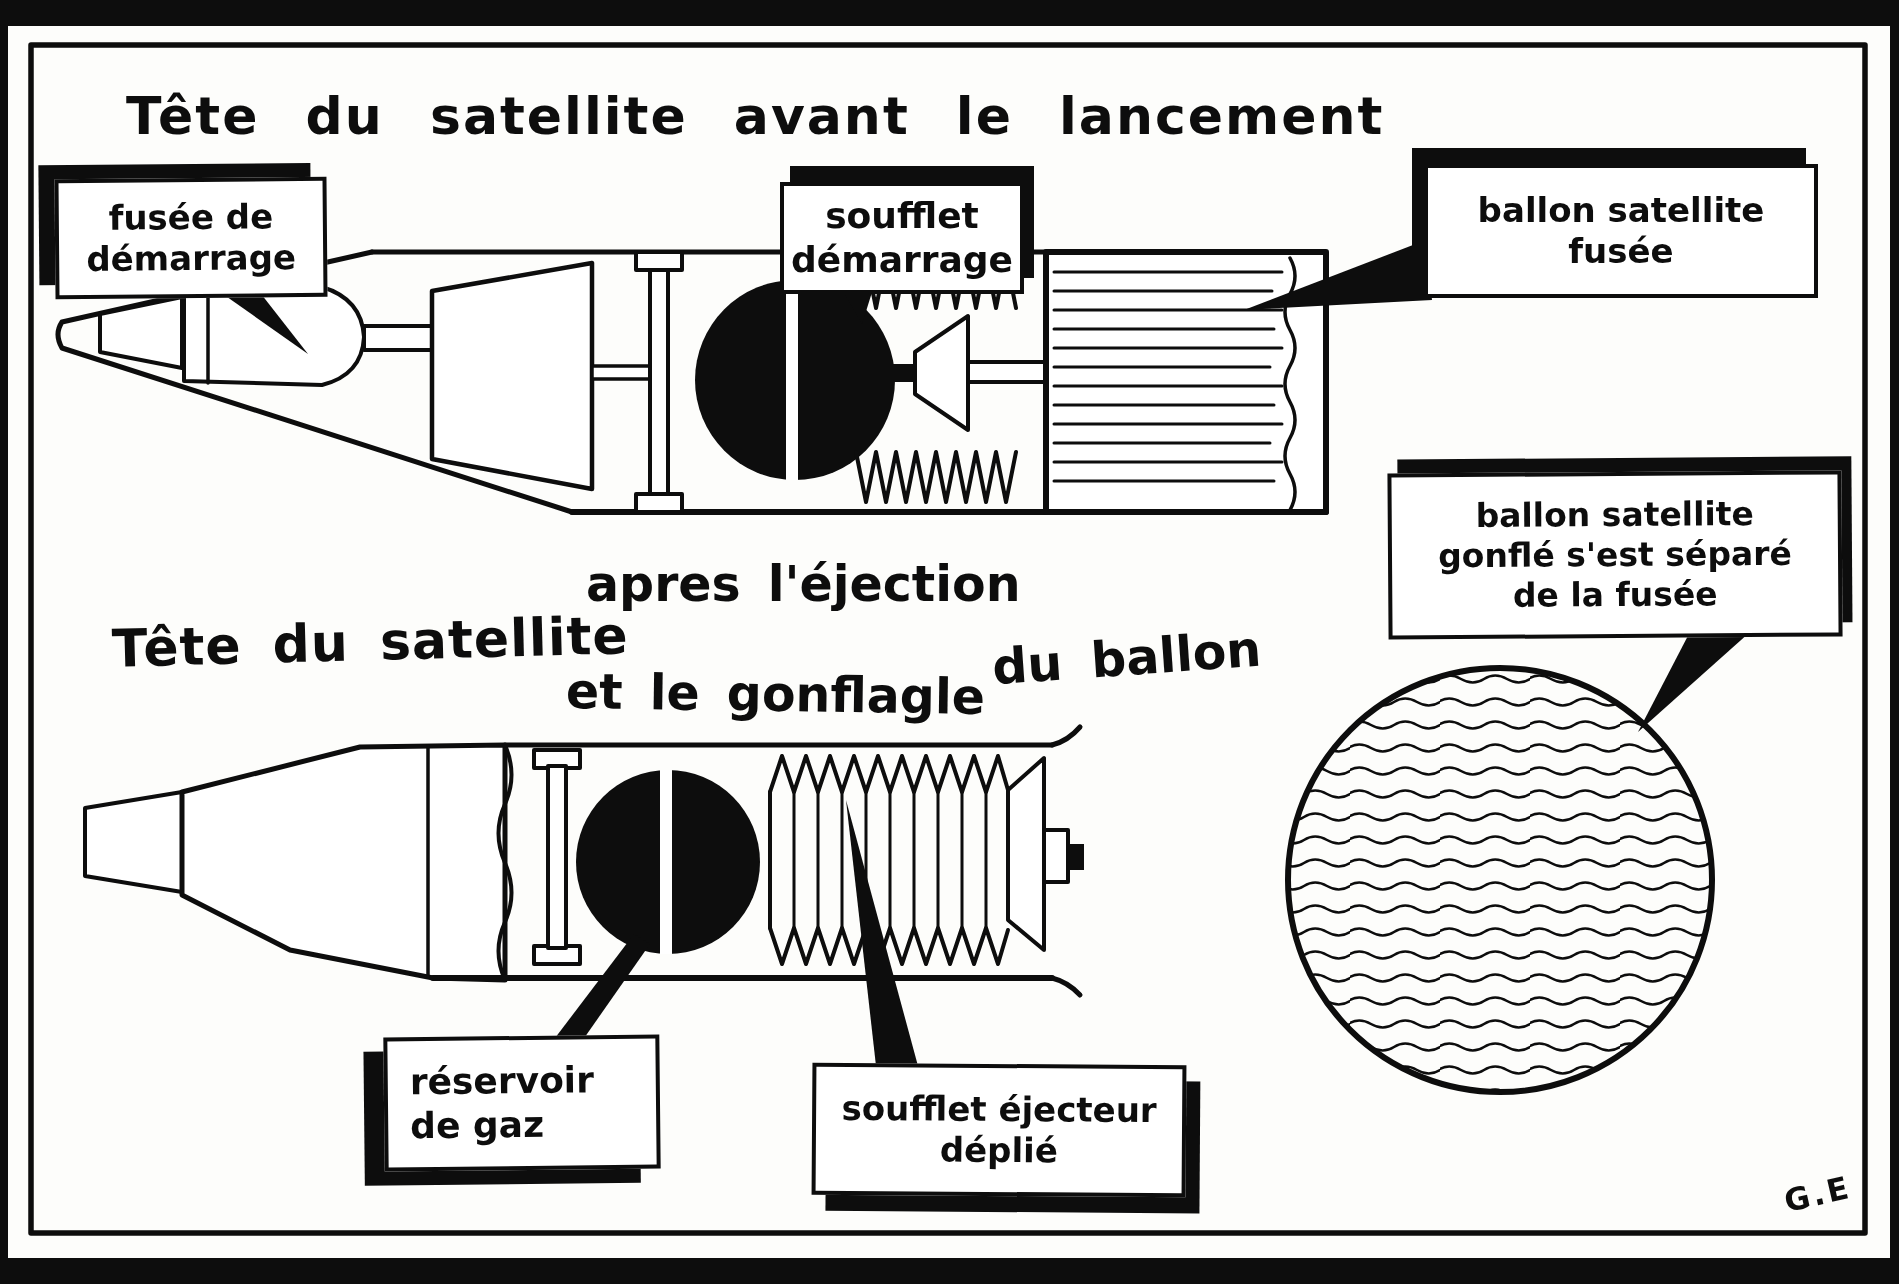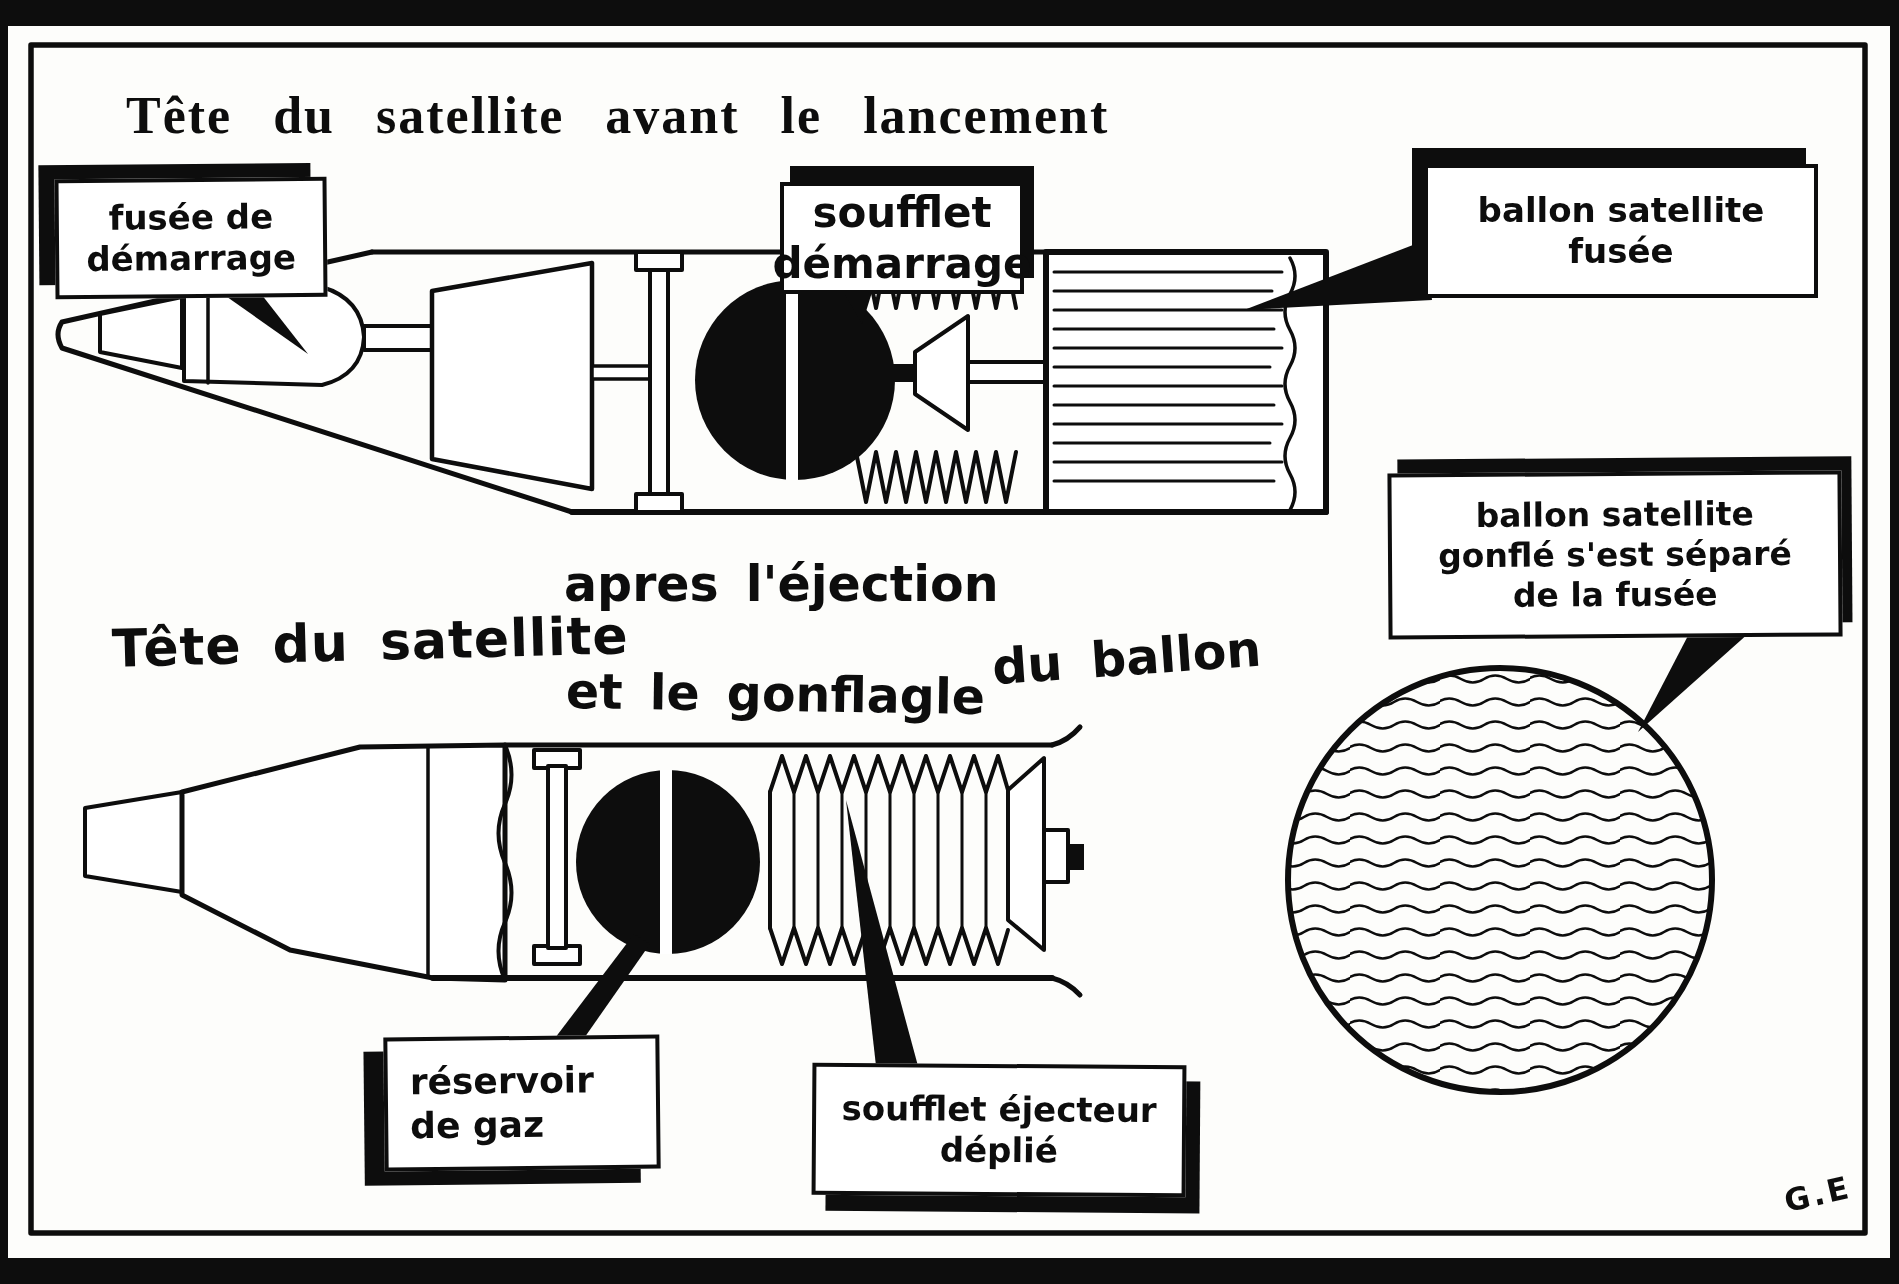--- a/index.html
+++ b/index.html
@@ -2,34 +2,34 @@
 <html><head>
 <meta charset="utf-8">
 <style>
   html,body{margin:0;padding:0;background:#ffffff;}
   .canvas{
     position:relative;width:1899px;height:1284px;background:#fdfdfb;
     font-family:"DejaVu Sans",sans-serif;color:#0d0d0d;overflow:hidden;
   }
   .canvas svg{position:absolute;left:0;top:0;}
   .t{position:absolute;font-weight:600;white-space:nowrap;color:#0d0d0d;}
-  .title1{left:126px;top:86px;font-size:52px;letter-spacing:2px;word-spacing:26px;font-family:Liberation Serif, serif;}
+  .title1{left:126px;top:86px;font-size:52px;letter-spacing:2px;word-spacing:26px;}
   .t2head{left:112px;top:612px;font-size:52px;letter-spacing:1px;word-spacing:12px;transform:rotate(-1.5deg);}
-  .t2a{left:564px;top:556px;font-size:49px;word-spacing:10px;}
+  .t2a{left:586px;top:556px;font-size:49px;word-spacing:10px;}
   .t2b{left:566px;top:666px;font-size:49px;word-spacing:10px;transform:rotate(0.8deg);}
   .t2c{left:992px;top:630px;font-size:49px;word-spacing:12px;transform:rotate(-4deg);}
   .sig{left:1784px;top:1176px;font-size:31px;letter-spacing:3px;transform:rotate(-13deg);}
   .label-box{
     position:absolute;background:#ffffff;border:4px solid #0d0d0d;
     display:flex;flex-direction:column;align-items:center;justify-content:center;
     text-align:center;font-weight:700;line-height:1.22;color:#0d0d0d;
   }
   .box-fusee{left:55px;top:178px;width:264px;height:112px;font-size:34px;
     box-shadow:-16px -14px 0 0 #0d0d0d;transform:rotate(-0.5deg);}
-  .box-soufflet{left:780px;top:182px;width:236px;height:104px;font-size:42px;
+  .box-soufflet{left:780px;top:182px;width:236px;height:104px;font-size:36px;
     box-shadow:10px -16px 0 0 #0d0d0d;}
   .box-replie{left:1424px;top:164px;width:386px;height:126px;font-size:34px;
     box-shadow:-12px -16px 0 0 #0d0d0d;}
   .box-gonfle{left:1388px;top:472px;width:446px;height:158px;font-size:33px;
     box-shadow:10px -14px 0 0 #0d0d0d;transform:rotate(-0.4deg);}
   .box-reservoir{left:384px;top:1036px;width:246px;height:126px;font-size:36px;
     box-shadow:-20px 14px 0 0 #0d0d0d;transform:rotate(-0.6deg);
     align-items:flex-start;text-align:left;padding-left:22px;}
   .box-deplie{left:812px;top:1064px;width:366px;height:124px;font-size:34px;
     box-shadow:14px 16px 0 0 #0d0d0d;transform:rotate(0.4deg);}

